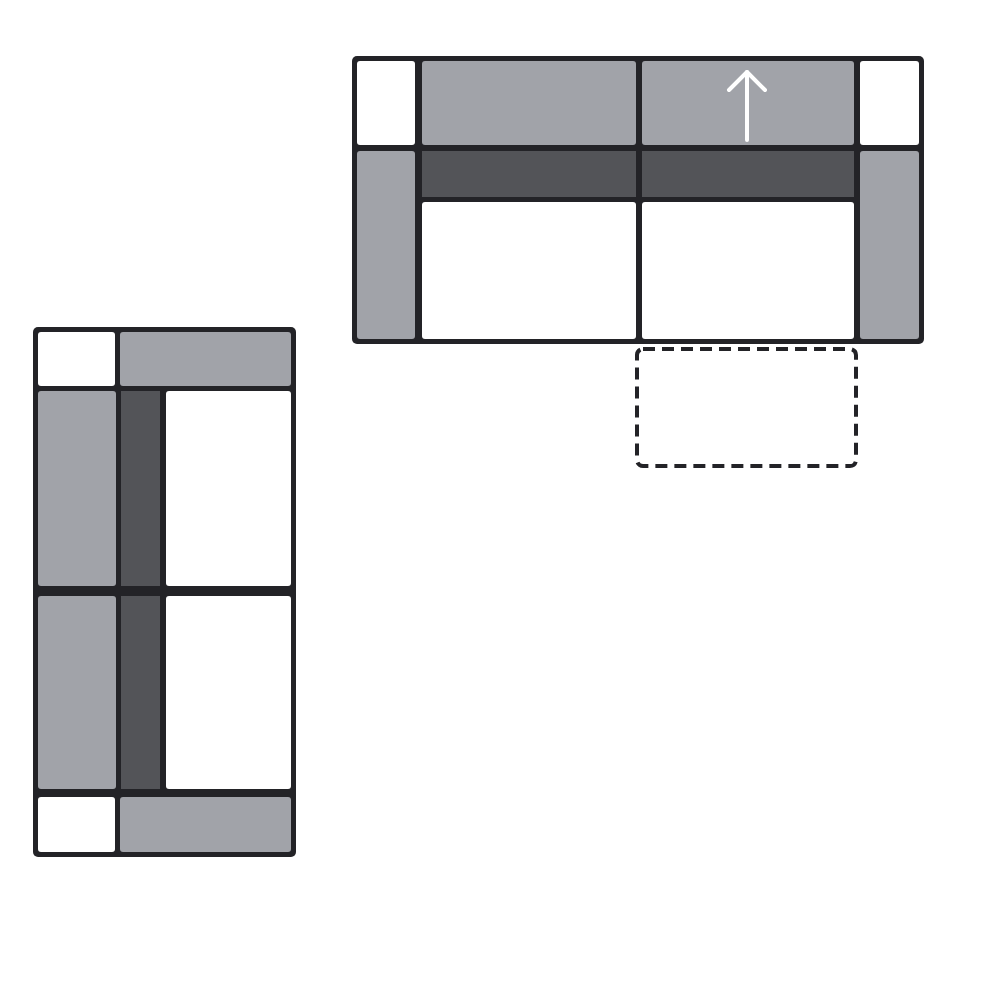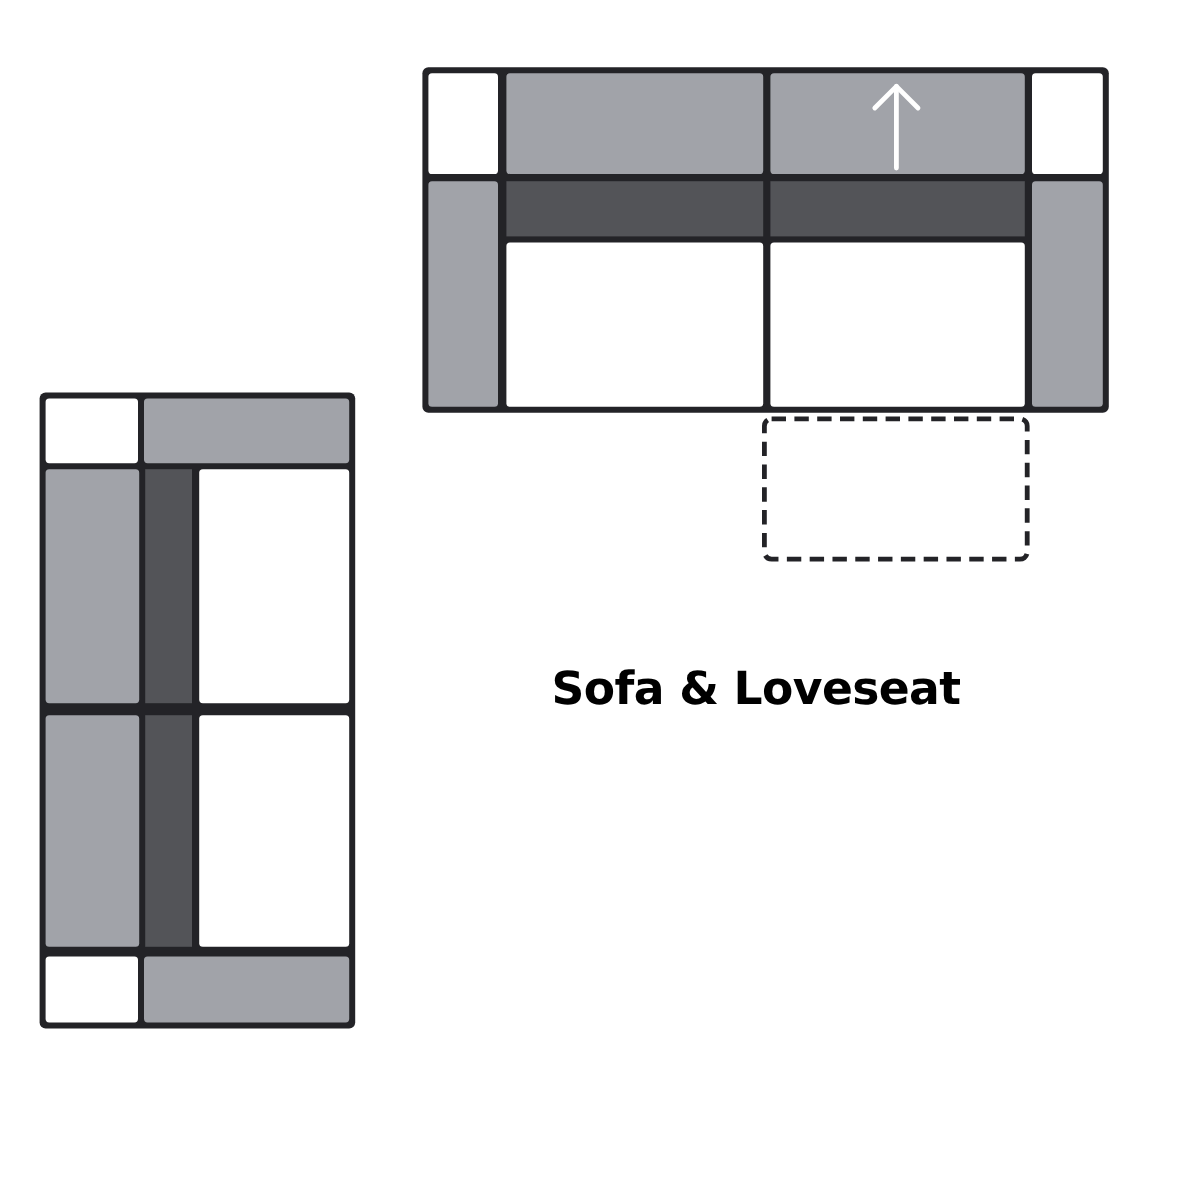--- a/index.html
+++ b/index.html
@@ -62,14 +62,13 @@
     <rect x="38" y="596" width="78" height="193" rx="3" fill="#a1a3a9"></rect>
     <rect x="121" y="596" width="39" height="193" fill="#535458"></rect>
     <rect x="166" y="596" width="125" height="193" rx="3" fill="#ffffff"></rect>
 
     <rect x="38" y="797" width="77" height="55" rx="3" fill="#ffffff"></rect>
     <rect x="120" y="797" width="171" height="55" rx="3" fill="#a1a3a9"></rect>
   </g>
 </svg>
 
 <div class="caption">
-  <div>Sofa &amp; Loveseat</div>
 </div>
 
 </body></html>

